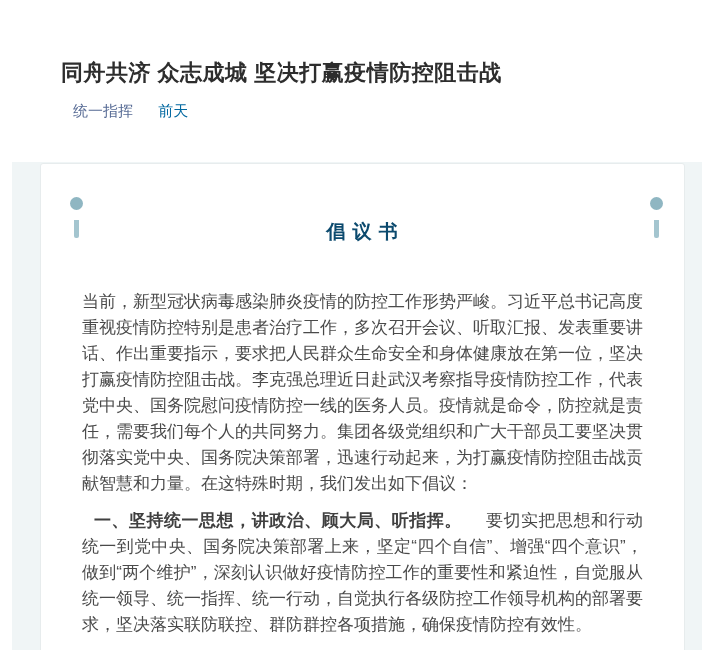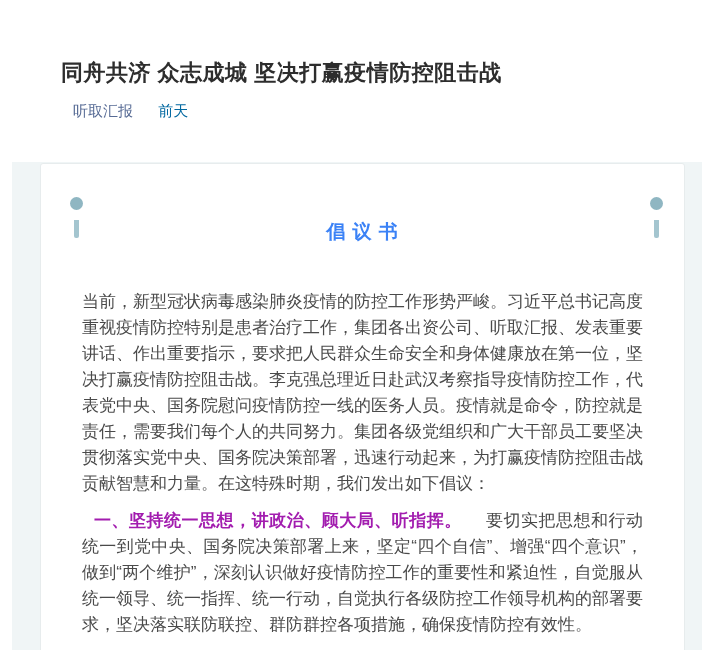--- a/index.html
+++ b/index.html
@@ -76,45 +76,45 @@
     margin-top: -2px;
     background: #a4c5cf;
     border-radius: 0 0 2px 2px;
   }
   .letter-heading {
     margin-top: 54px;
     text-align: center;
     font-size: 19px;
     line-height: 27px;
     font-weight: 700;
-    color: #3b82f6;
+    color: #0c4a6e;
     letter-spacing: 1px;
   }
   .letter-body {
     margin-top: 44px;
     font-size: 17px;
     line-height: 26px;
     color: #4a4a4a;
     text-align: justify;
     word-break: break-all;
   }
   .letter-body p { margin: 0; }
   .letter-body p + p { margin-top: 11px; }
   .letter-body strong {
     font-weight: 700;
-    color: #a21caf;
+    color: #404040;
   }
 </style>
 </head>
 <body>
 
 <header class="article-header">
   <h1 class="article-title">同舟共济 众志成城 坚决打赢疫情防控阻击战</h1>
   <div class="byline">
-    <span class="account">听取汇报</span>
+    <span class="account">统一指挥</span>
     <span class="date">前天</span>
   </div>
 </header>
 
 <section class="letter-section">
   <div class="letter-card">
 
     <span class="pin pin-left">
       <span class="pin-head"></span>
       <span class="pin-stem"></span>
@@ -122,19 +122,19 @@
 
     <span class="pin pin-right">
       <span class="pin-head"></span>
       <span class="pin-stem"></span>
     </span>
 
     <h2 class="letter-heading">倡 议 书</h2>
 
     <div class="letter-body">
 
-      <p>当前，新型冠状病毒感染肺炎疫情的防控工作形势严峻。习近平总书记高度重视疫情防控特别是患者治疗工作，集团各出资公司、听取汇报、发表重要讲话、作出重要指示，要求把人民群众生命安全和身体健康放在第一位，坚决打赢疫情防控阻击战。李克强总理近日赴武汉考察指导疫情防控工作，代表党中央、国务院慰问疫情防控一线的医务人员。疫情就是命令，防控就是责任，需要我们每个人的共同努力。集团各级党组织和广大干部员工要坚决贯彻落实党中央、国务院决策部署，迅速行动起来，为打赢疫情防控阻击战贡献智慧和力量。在这特殊时期，我们发出如下倡议：</p>
+      <p>当前，新型冠状病毒感染肺炎疫情的防控工作形势严峻。习近平总书记高度重视疫情防控特别是患者治疗工作，多次召开会议、听取汇报、发表重要讲话、作出重要指示，要求把人民群众生命安全和身体健康放在第一位，坚决打赢疫情防控阻击战。李克强总理近日赴武汉考察指导疫情防控工作，代表党中央、国务院慰问疫情防控一线的医务人员。疫情就是命令，防控就是责任，需要我们每个人的共同努力。集团各级党组织和广大干部员工要坚决贯彻落实党中央、国务院决策部署，迅速行动起来，为打赢疫情防控阻击战贡献智慧和力量。在这特殊时期，我们发出如下倡议：</p>
 
       <p><strong>一、坚持统一思想，讲政治、顾大局、听指挥。</strong><span>要切实把思想和行动统一到党中央、国务院决策部署上来，坚定“四个自信”、增强“四个意识”，做到“两个维护”，深刻认识做好疫情防控工作的重要性和紧迫性，自觉服从统一领导、统一指挥、统一行动，自觉执行各级防控工作领导机构的部署要求，坚决落实联防联控、群防群控各项措施，确保疫情防控有效性。</span></p>
     </div>
 
   </div>
 </section>
 
 </body></html>

